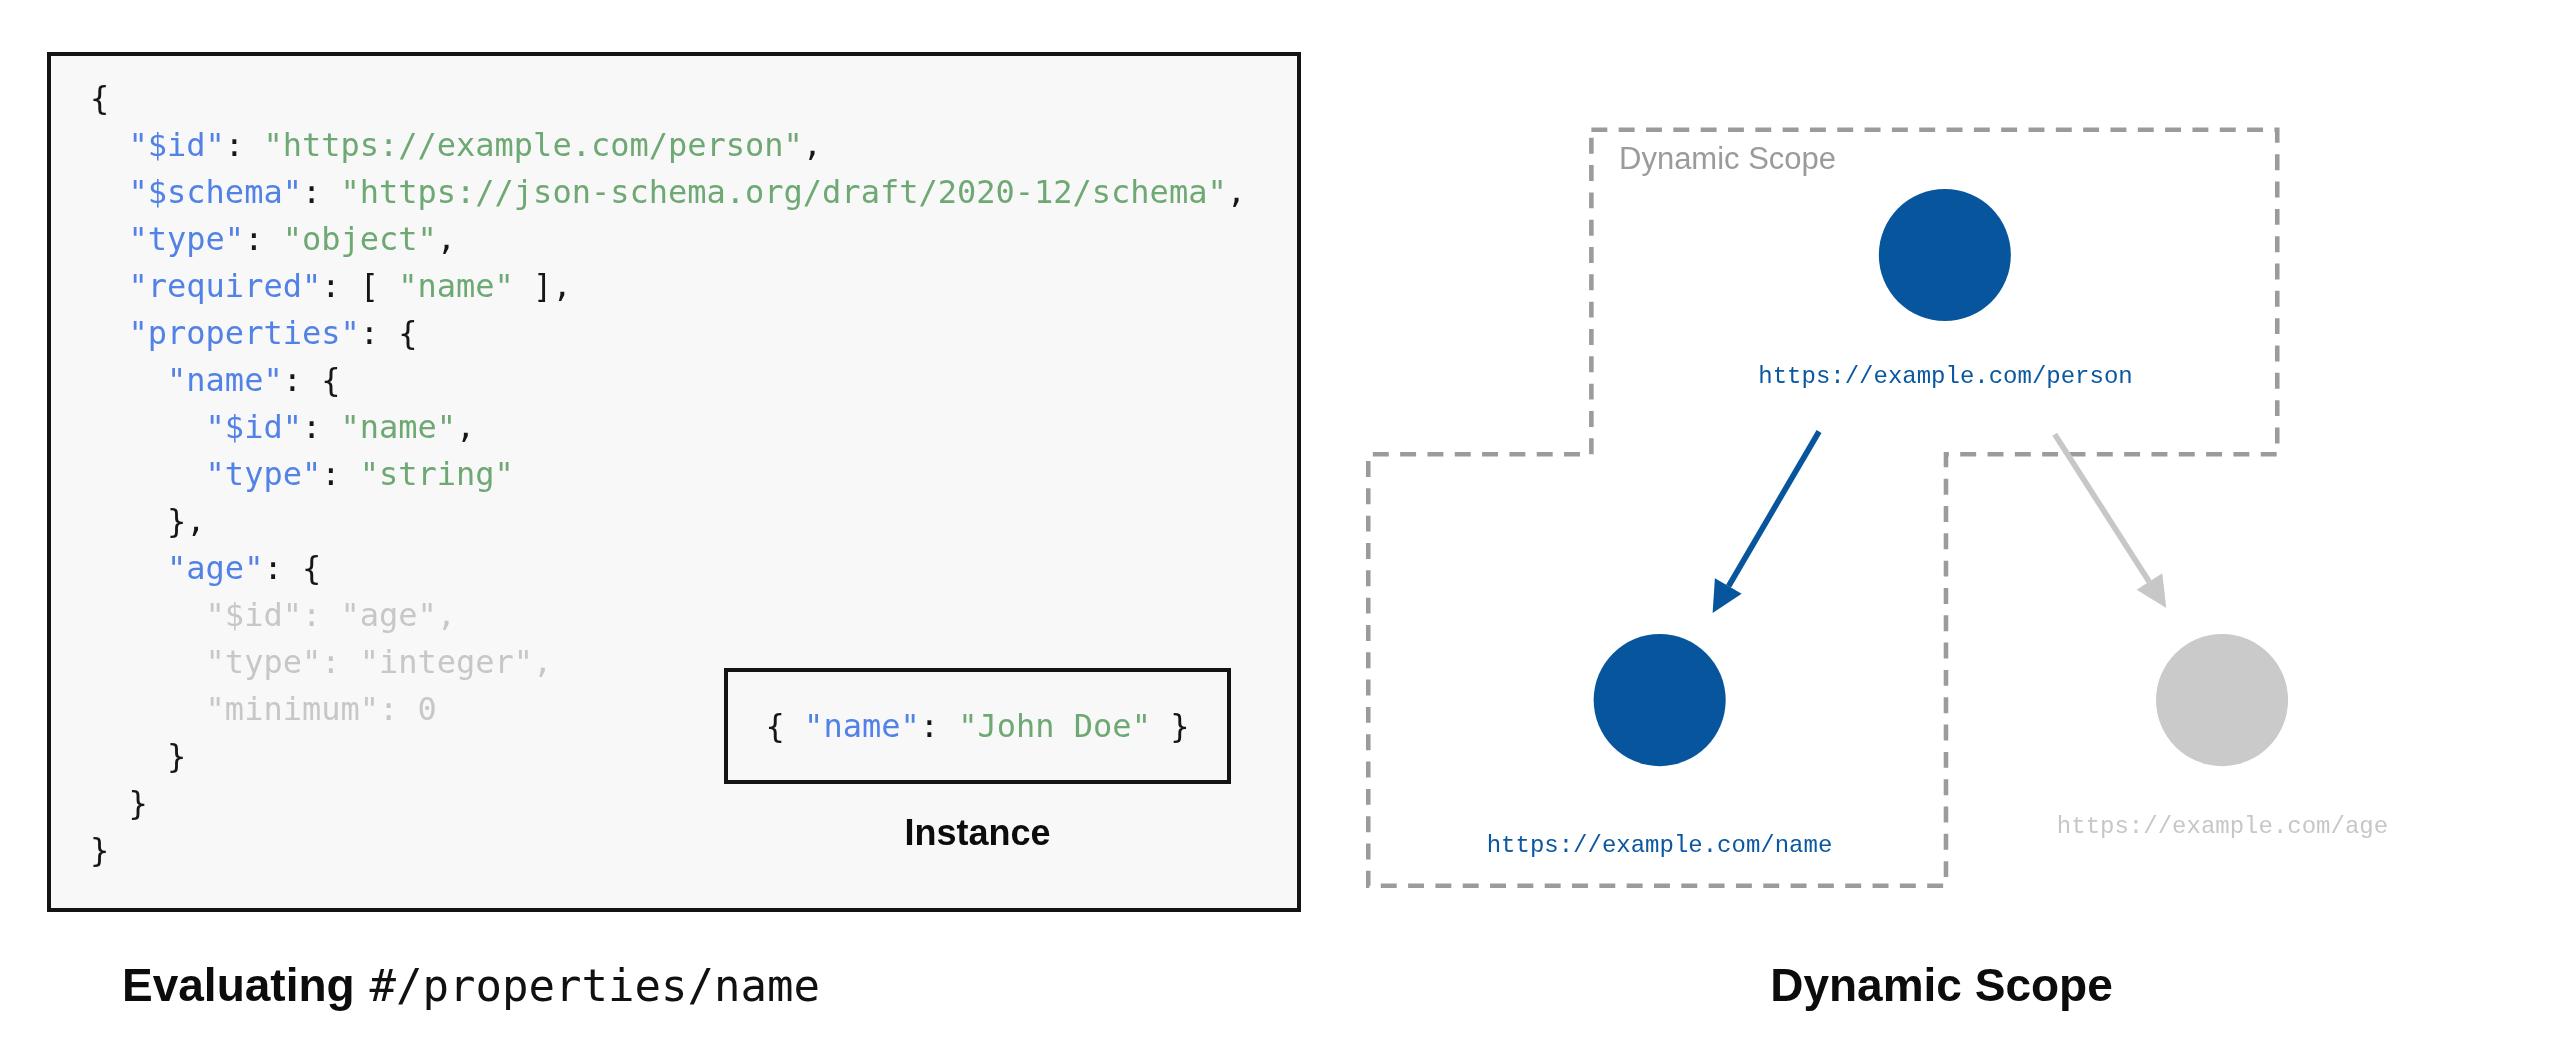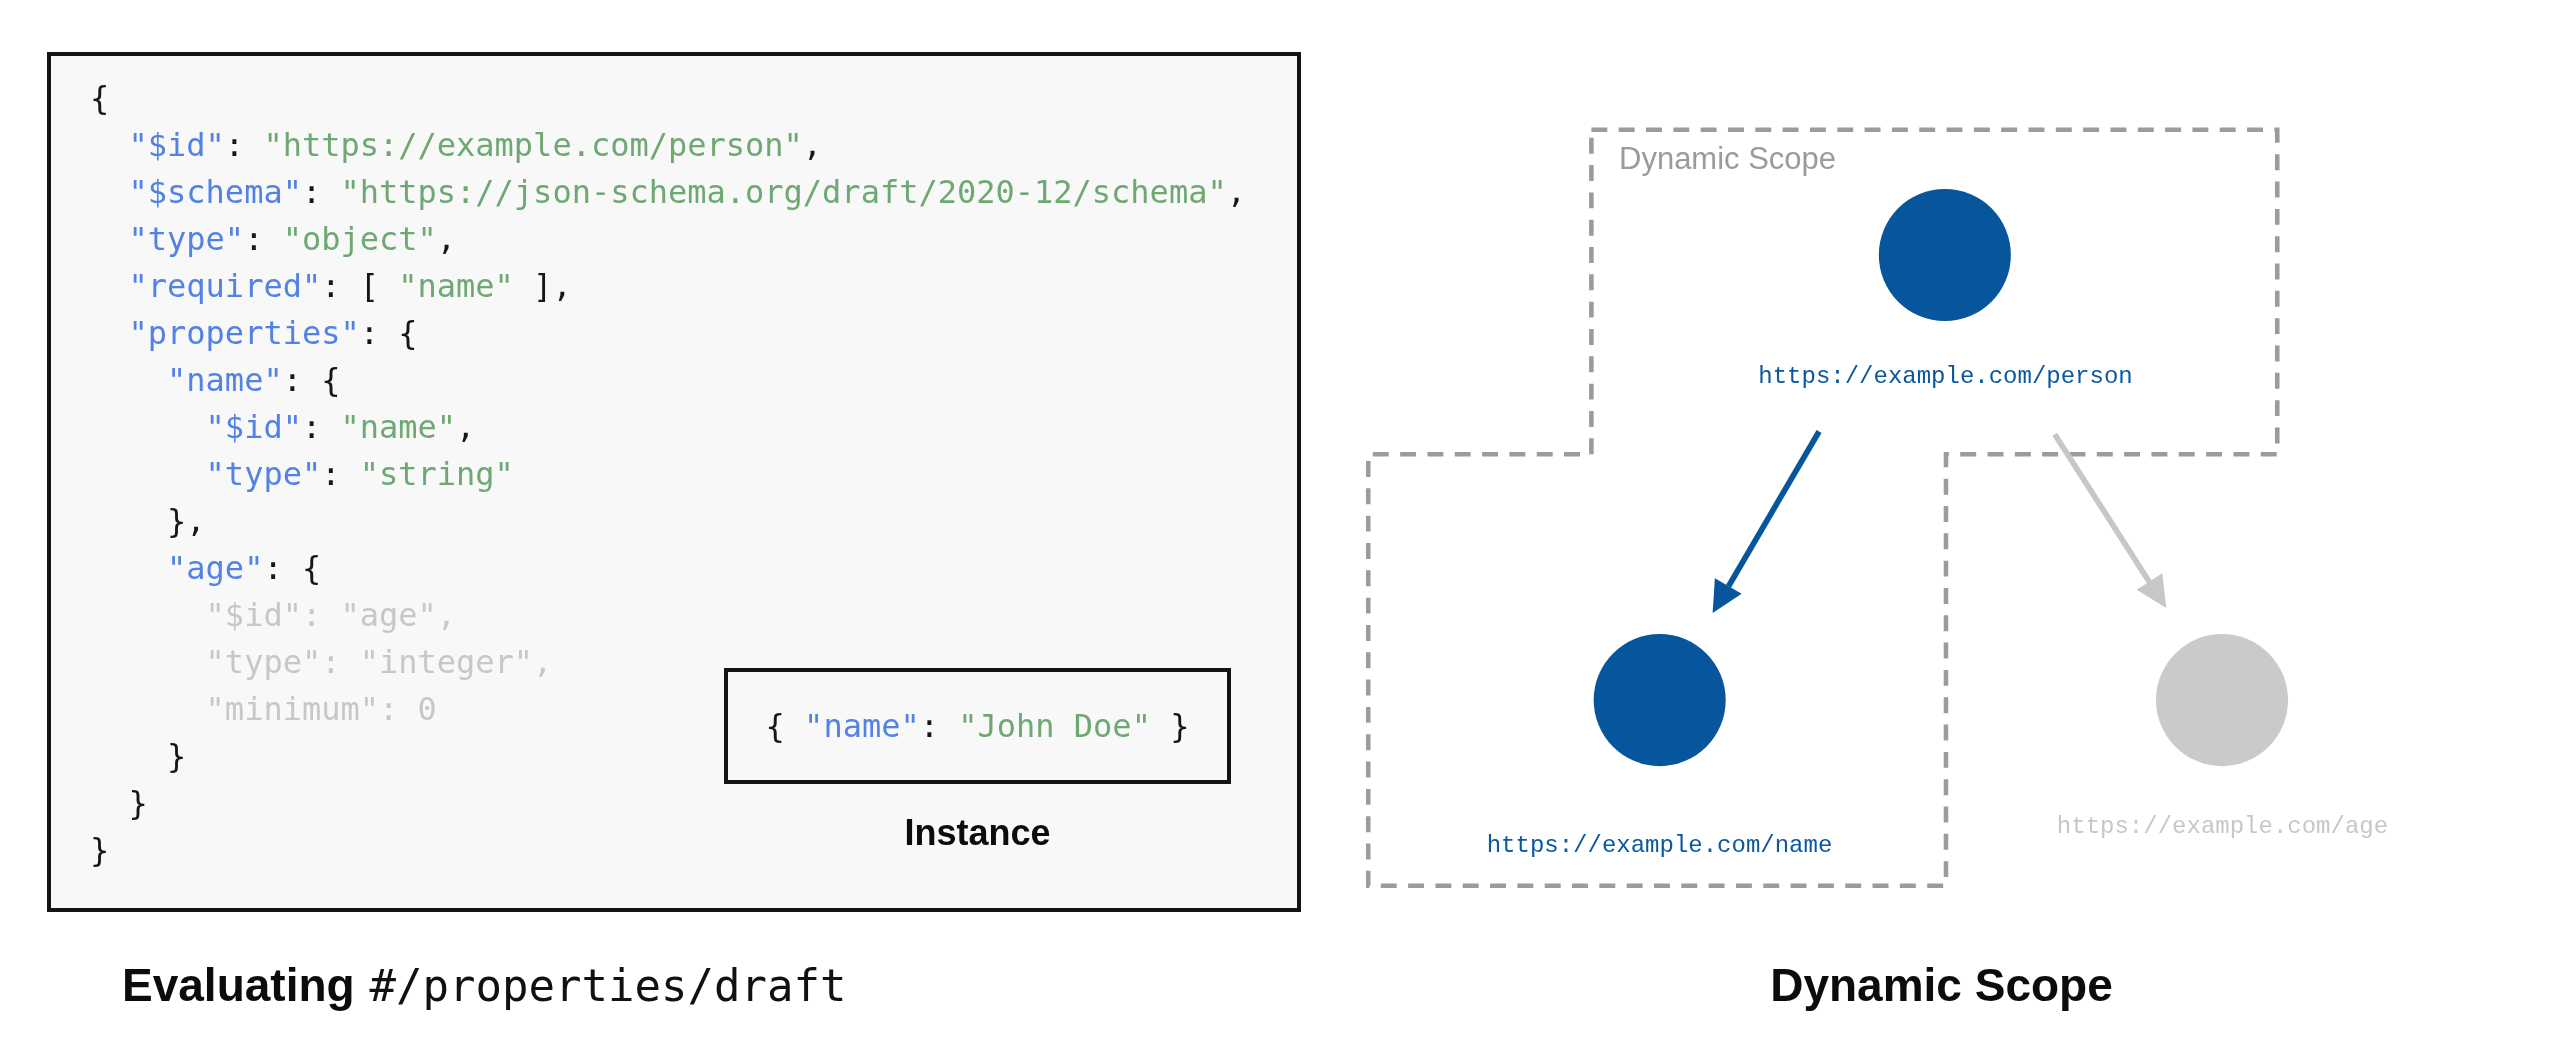--- a/index.html
+++ b/index.html
@@ -54,21 +54,21 @@
 
 <div class="canvas">
 
   <section class="code-box">
     <pre class="code"><div class="code-line"><span class="c-plain">{</span></div><div class="code-line"><span class="c-plain">  </span><span class="c-key">"$id"</span><span class="c-plain">: </span><span class="c-str">"https://example.com/person"</span><span class="c-plain">,</span></div><div class="code-line"><span class="c-plain">  </span><span class="c-key">"$schema"</span><span class="c-plain">: </span><span class="c-str">"https://json-schema.org/draft/2020-12/schema"</span><span class="c-plain">,</span></div><div class="code-line"><span class="c-plain">  </span><span class="c-key">"type"</span><span class="c-plain">: </span><span class="c-str">"object"</span><span class="c-plain">,</span></div><div class="code-line"><span class="c-plain">  </span><span class="c-key">"required"</span><span class="c-plain">: [ </span><span class="c-str">"name"</span><span class="c-plain"> ],</span></div><div class="code-line"><span class="c-plain">  </span><span class="c-key">"properties"</span><span class="c-plain">: {</span></div><div class="code-line"><span class="c-plain">    </span><span class="c-key">"name"</span><span class="c-plain">: {</span></div><div class="code-line"><span class="c-plain">      </span><span class="c-key">"$id"</span><span class="c-plain">: </span><span class="c-str">"name"</span><span class="c-plain">,</span></div><div class="code-line"><span class="c-plain">      </span><span class="c-key">"type"</span><span class="c-plain">: </span><span class="c-str">"string"</span></div><div class="code-line"><span class="c-plain">    },</span></div><div class="code-line"><span class="c-plain">    </span><span class="c-key">"age"</span><span class="c-plain">: {</span></div><div class="code-line"><span class="c-dim">      "$id": "age",</span></div><div class="code-line"><span class="c-dim">      "type": "integer",</span></div><div class="code-line"><span class="c-dim">      "minimum": 0</span></div><div class="code-line"><span class="c-plain">    }</span></div><div class="code-line"><span class="c-plain">  }</span></div><div class="code-line"><span class="c-plain">}</span></div></pre>
     <div class="instance-box"><code><span class="c-plain">{ </span><span class="c-key">"name"</span><span class="c-plain">: </span><span class="c-str">"John Doe"</span><span class="c-plain"> }</span></code></div>
     <div class="instance-label">Instance</div>
   </section>
 
   <div class="caption caption-left">
-    <span class="cap-bold">Evaluating</span><span class="cap-mono">#/properties/draft</span>
+    <span class="cap-bold">Evaluating</span><span class="cap-mono">#/properties/name</span>
   </div>
 
   <svg class="diagram-svg" viewBox="0 0 4524 1850" xmlns="http://www.w3.org/2000/svg">
     <path class="scope-outline" d="M2795 228 L4000 228 L4000 798 L3418 798 L3418 1556 L2403 1556 L2403 798 L2795 798 Z"></path>
     <line class="arrow-active" x1="3195" y1="758" x2="3036" y2="1030"></line>
     <polygon class="head-active" points="3008,1077 3012,1016 3059,1043"></polygon>
     <line class="arrow-inactive" x1="3609" y1="763" x2="3775" y2="1022"></line>
     <polygon class="head-inactive" points="3805,1068 3753,1036 3798,1007"></polygon>
     <circle class="node-active" cx="3416" cy="448" r="116"></circle>
     <circle class="node-active" cx="2915" cy="1230" r="116"></circle>

